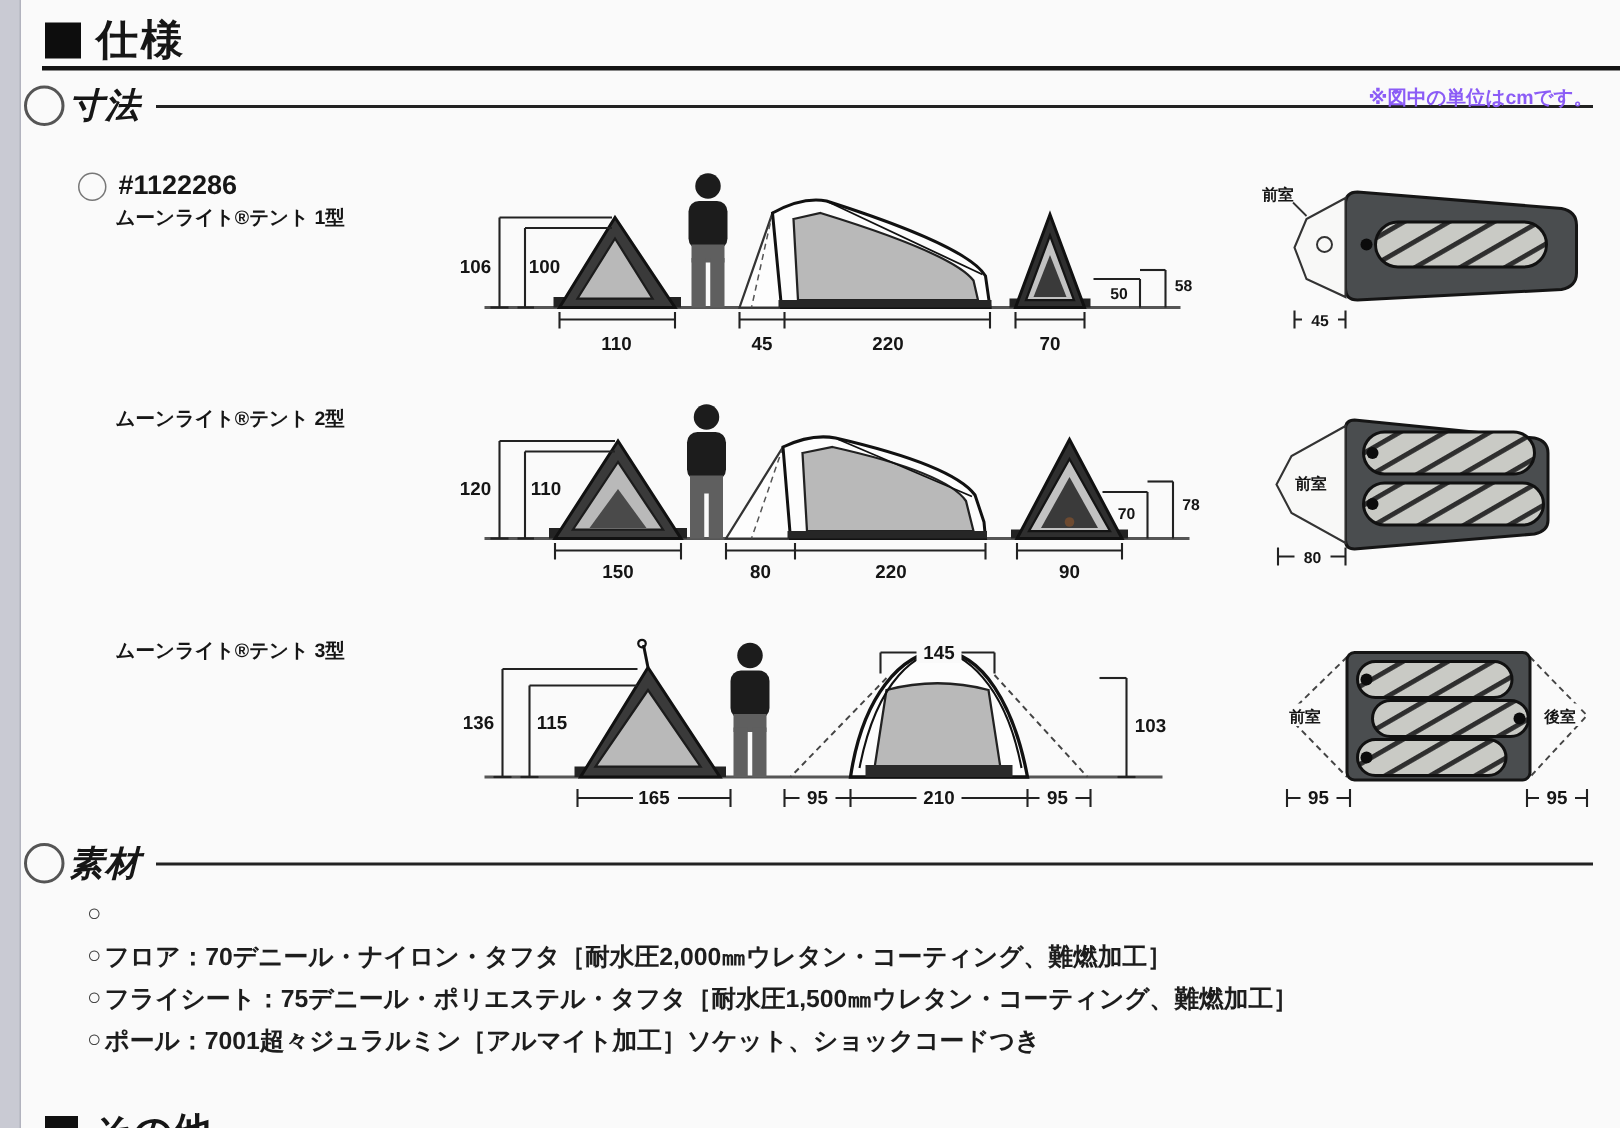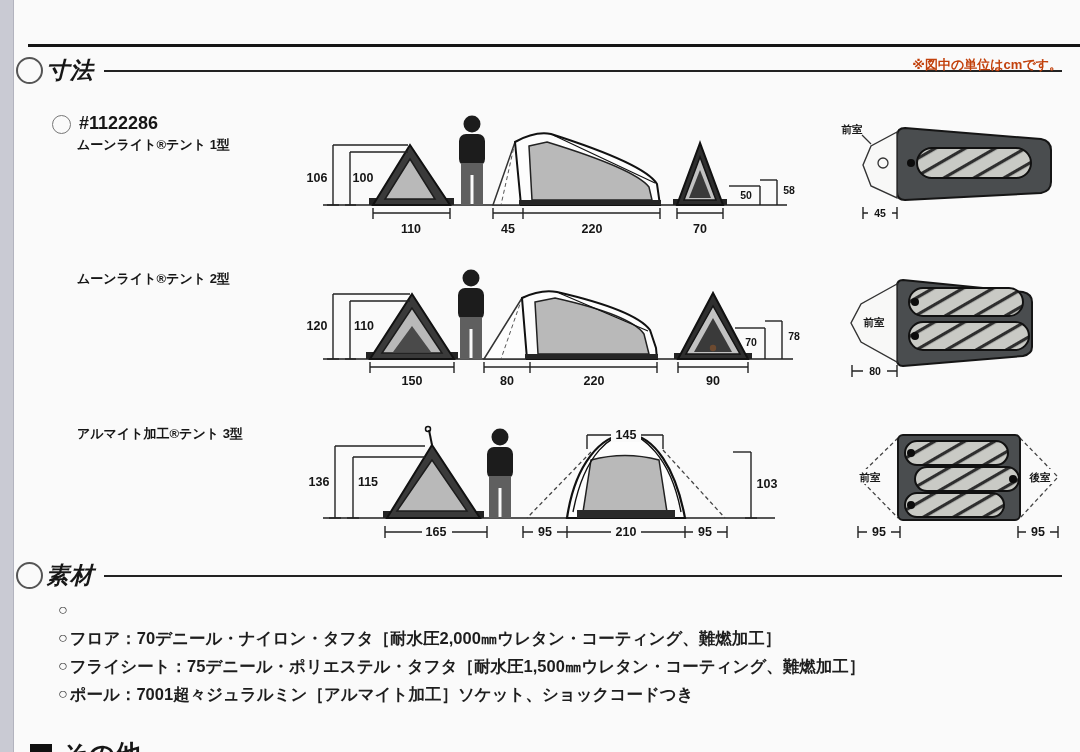--- a/index.html
+++ b/index.html
@@ -12,21 +12,21 @@
   .hdr .sq{width:24px;height:24px;background:#0d0d0d;}
   .hdr .t{font-size:28px;font-weight:bold;letter-spacing:2px;}
   .hdr-rule{position:absolute;left:28px;top:44px;width:1052px;height:0;border-top:3px solid #141414;}
 
   
   .sec{position:absolute;display:flex;align-items:center;}
   .sec .circ{width:23px;height:23px;border:2px solid #555;border-radius:50%;background:transparent;margin-right:3px;}
   .sec .t{font-size:23px;font-weight:bold;letter-spacing:1px;font-style:italic;}
   .sec-rule{position:absolute;height:0;border-top:2px solid #222;}
 
-  .unit-note{position:absolute;right:18px;top:56px;font-size:13px;font-weight:bold;color:#c2410c;}
+  .unit-note{position:absolute;right:18px;top:56px;font-size:13px;font-weight:bold;color:#8b5cf6;}
 
   
   .prod{position:absolute;left:52px;}
   .prod .row1{display:flex;align-items:flex-end;gap:8px;}
   .prod .bullet{width:17px;height:17px;border:1.5px solid #777;border-radius:50%;}
   .prod .pid{font-size:18px;font-weight:bold;}
   .prod .pname{font-size:13px;font-weight:bold;margin-left:25px;margin-top:2px;}
 
   svg{position:absolute;overflow:visible;}
   svg text{font-family:"Liberation Sans","DejaVu Sans",sans-serif;font-weight:bold;fill:#151515;}
@@ -42,20 +42,24 @@
   .cutoff{position:absolute;left:30px;top:737px;display:flex;align-items:center;gap:10px;}
   .cutoff .sq{width:22px;height:22px;background:#101010;}
   .cutoff .t{font-size:26px;font-weight:bold;}
 </style>
 </head>
 <body>
 
 <div class="page">
   <div class="edge"></div>
 
+  <div class="hdr">
+    <div class="sq"></div>
+    <div class="t">仕様</div>
+  </div>
   <div class="hdr-rule"></div>
 
   <div class="sec" style="left:16px;top:55px;">
     <div class="circ"></div>
     <div class="t">寸法</div>
   </div>
   <div class="sec-rule" style="left:104px;top:70px;width:958px;"></div>
   <div class="unit-note">※図中の単位はcmです。</div>
 
   <div class="prod" style="top:113px;">
@@ -255,21 +259,21 @@
     <g stroke="#222" stroke-width="1.4">
       <line x1="547" y1="97" x2="547" y2="109"></line>
         <line x1="592" y1="97" x2="592" y2="109"></line>
         <line x1="547" y1="103" x2="592" y2="103"></line>
     </g>
     <rect x="558" y="96" width="24" height="14" fill="#fafafa"></rect>
     <text class="smalltxt" x="570" y="107" text-anchor="middle">80</text>
   </svg>
 
   <div class="prod" style="top:423px;">
-    <div class="pname">アルマイト加工®テント 3型</div>
+    <div class="pname">ムーンライト®テント 3型</div>
   </div>
 
   <svg style="left:305px;top:422px;" width="760" height="145" viewBox="0 0 760 145">
     <line x1="18" y1="96" x2="470" y2="96" stroke="#555" stroke-width="2"></line>
     <g>
       <rect x="78" y="89" width="101" height="7" fill="#232323"></rect>
       <polygon points="127,23 82,96 175,96" fill="#3a3a3a" stroke="#111" stroke-width="2"></polygon>
       <polygon points="127,38 92,89 162,89" fill="#b9b9b9" stroke="#1c1c1c" stroke-width="1.5"></polygon>
       <line x1="127" y1="23" x2="124" y2="8" stroke="#111" stroke-width="2"></line>
       <circle cx="123" cy="7" r="2.5" fill="none" stroke="#111" stroke-width="1.5"></circle>

